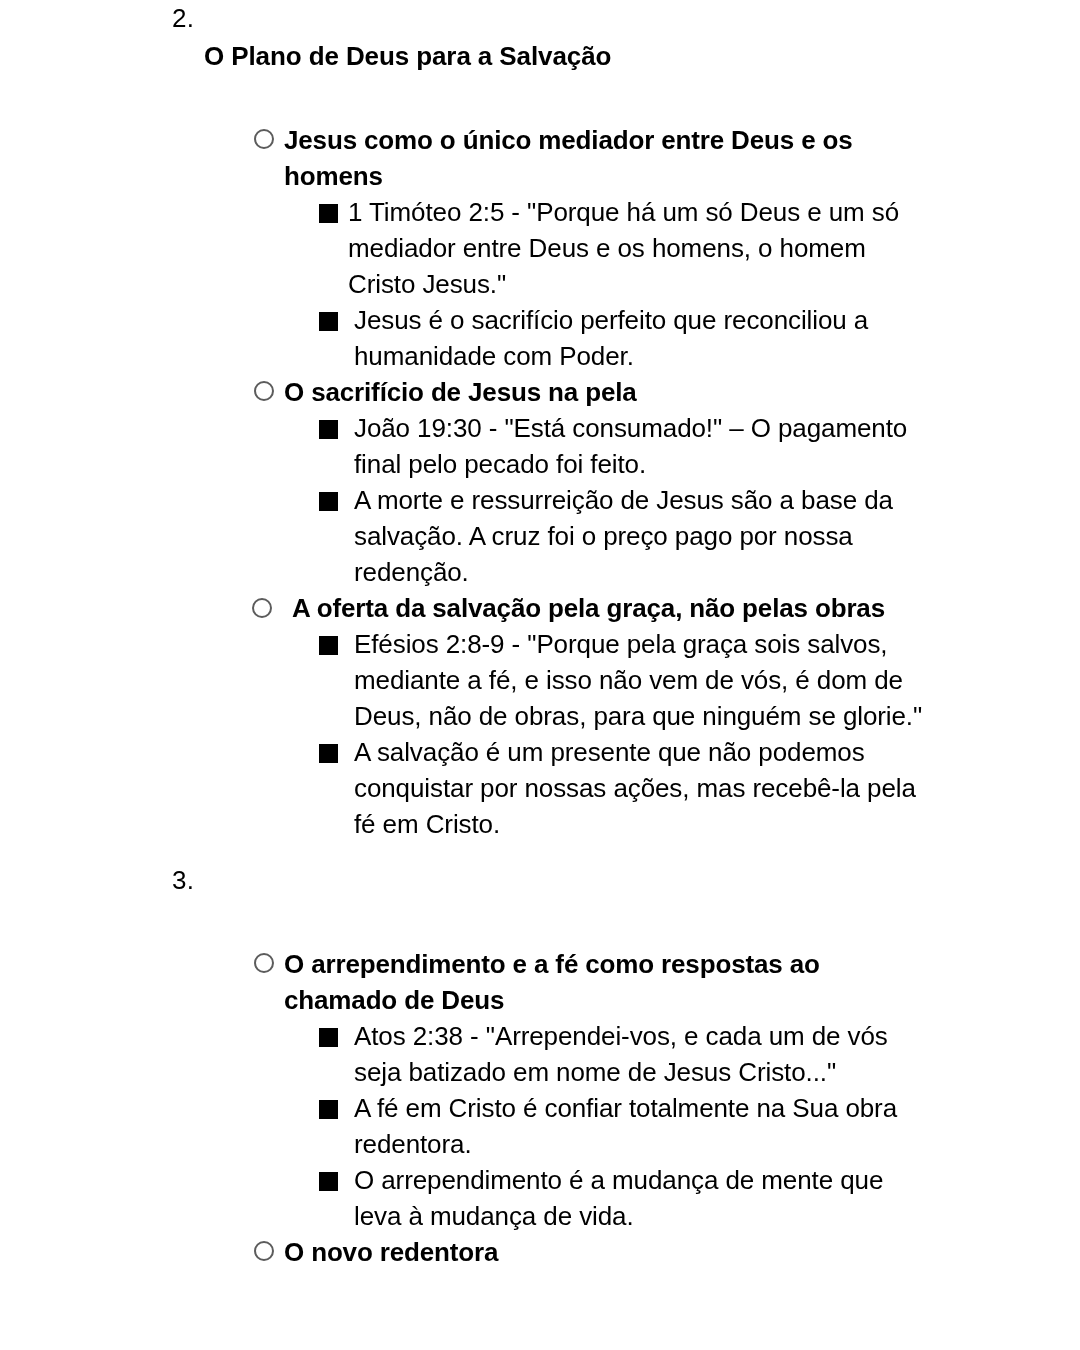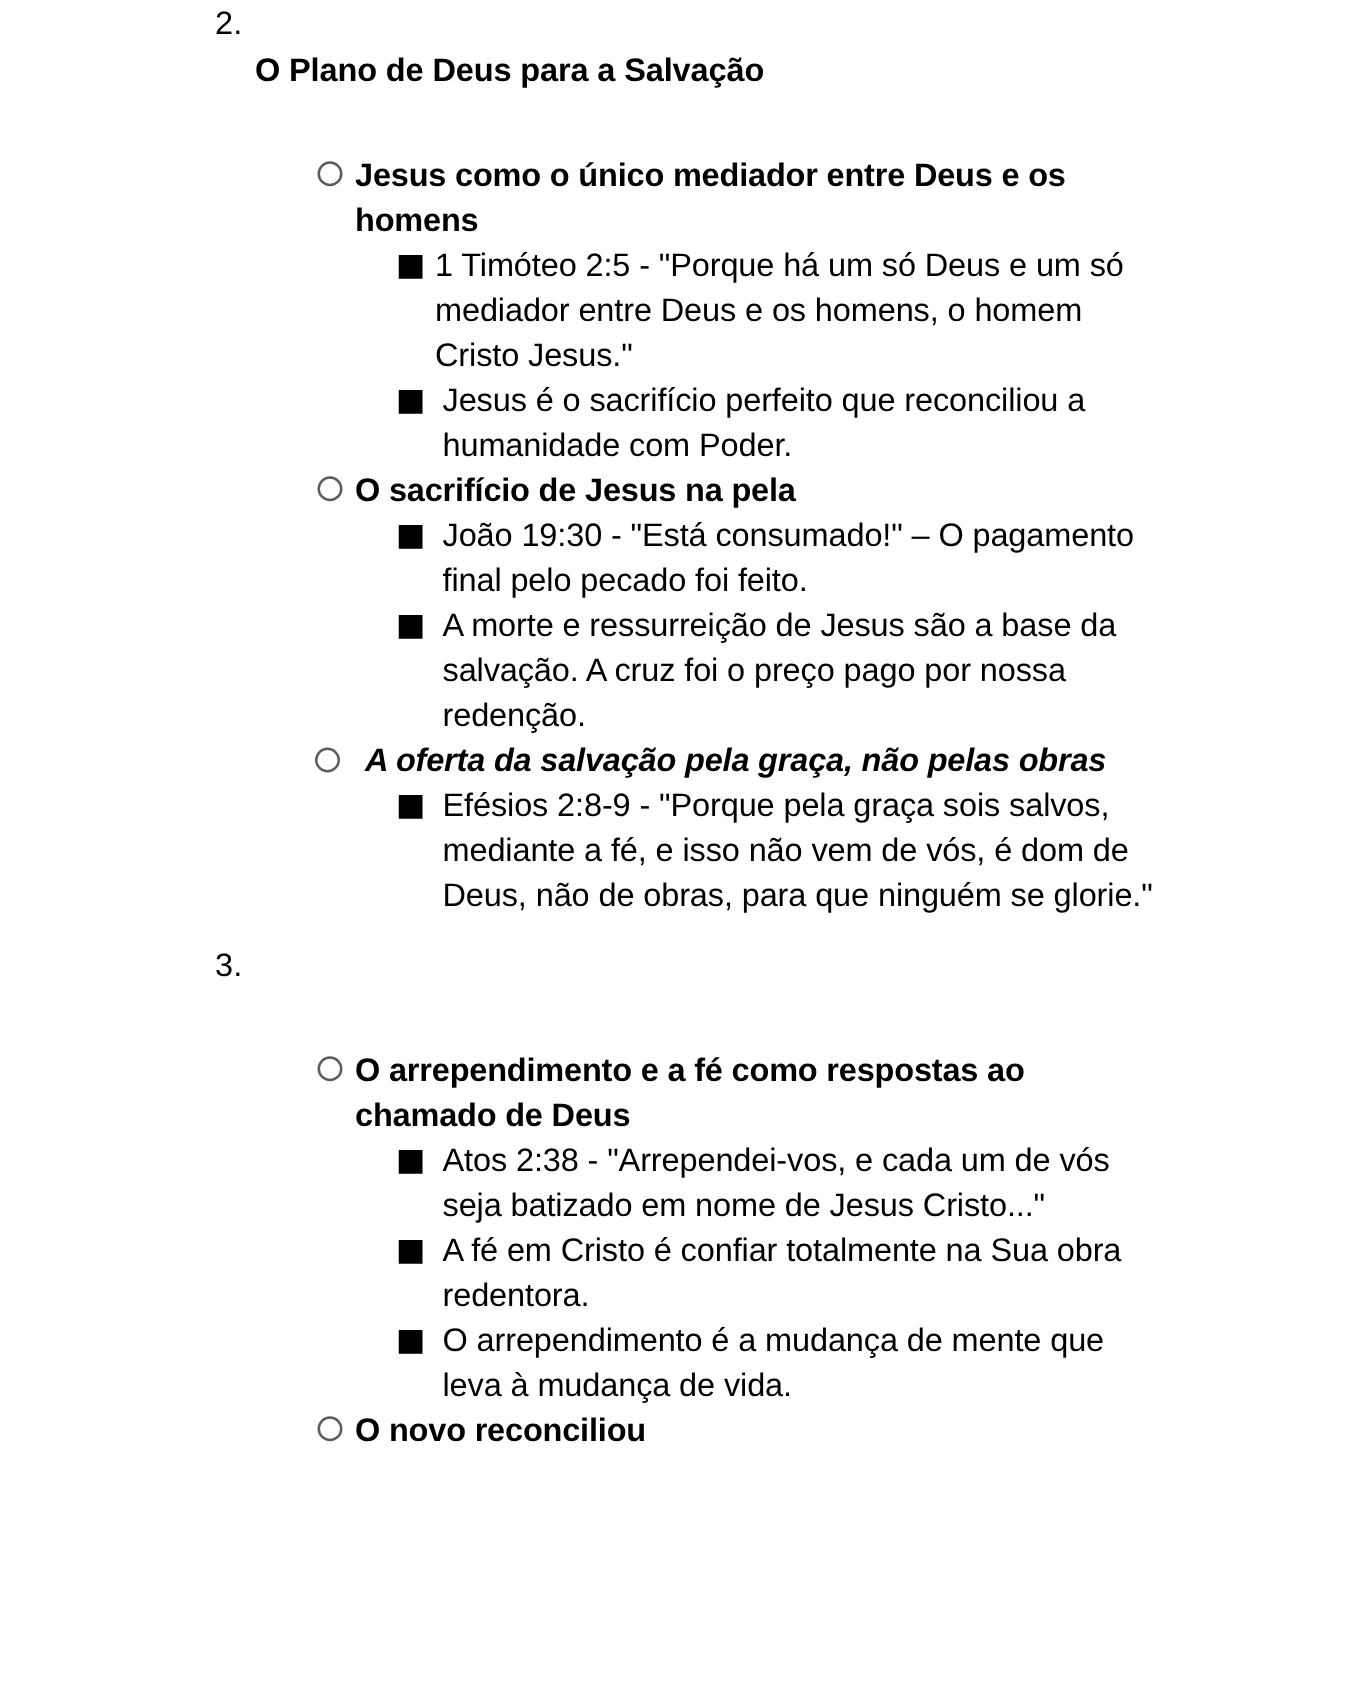--- a/index.html
+++ b/index.html
@@ -67,21 +67,20 @@
     padding-left: 268px;
     padding-right: 125px;
     font-size: 26px;
     line-height: 36px;
     font-weight: 700;
     letter-spacing: -0.15px;
   }
 
   .l2-item.space-before-text {
     padding-left: 276px;
-    font-style: italic;
   }
 
   .circle-icon {
     position: absolute;
     left: 238px;
     top: 7px;
     width: 20px;
     height: 20px;
     border: 2px solid #5c5c5c;
     border-radius: 50%;
@@ -180,20 +179,24 @@
 
         <div class="l2-item space-before-text">
           <span class="circle-icon"></span>
           <span>A oferta da salvação pela graça, não pelas obras</span>
         </div>
         <div class="l3-list">
           <div class="l3-item extra-hang">
             <span class="square-icon"></span>
             <span>Efésios 2:8-9 - "Porque pela graça sois salvos, mediante a fé, e isso não vem de vós, é dom de Deus, não de obras, para que ninguém se glorie."</span>
           </div>
+          <div class="l3-item extra-hang">
+            <span class="square-icon"></span>
+            <span>A salvação é um presente que não podemos conquistar por nossas ações, mas recebê-la pela fé em Cristo.</span>
+          </div>
         </div>
 
       </div>
     </div>
 
     <div class="gap-section"></div>
 
     <div class="section">
 
       <div class="section-heading">
@@ -218,20 +221,20 @@
             <span>A fé em Cristo é confiar totalmente na Sua obra redentora.</span>
           </div>
           <div class="l3-item extra-hang">
             <span class="square-icon"></span>
             <span>O arrependimento é a mudança de mente que leva à mudança de vida.</span>
           </div>
         </div>
 
         <div class="l2-item">
           <span class="circle-icon"></span>
-          <span>O novo reconciliou</span>
+          <span>O novo redentora</span>
         </div>
 
       </div>
     </div>
 
   </div>
 </div>
 
 </body></html>

